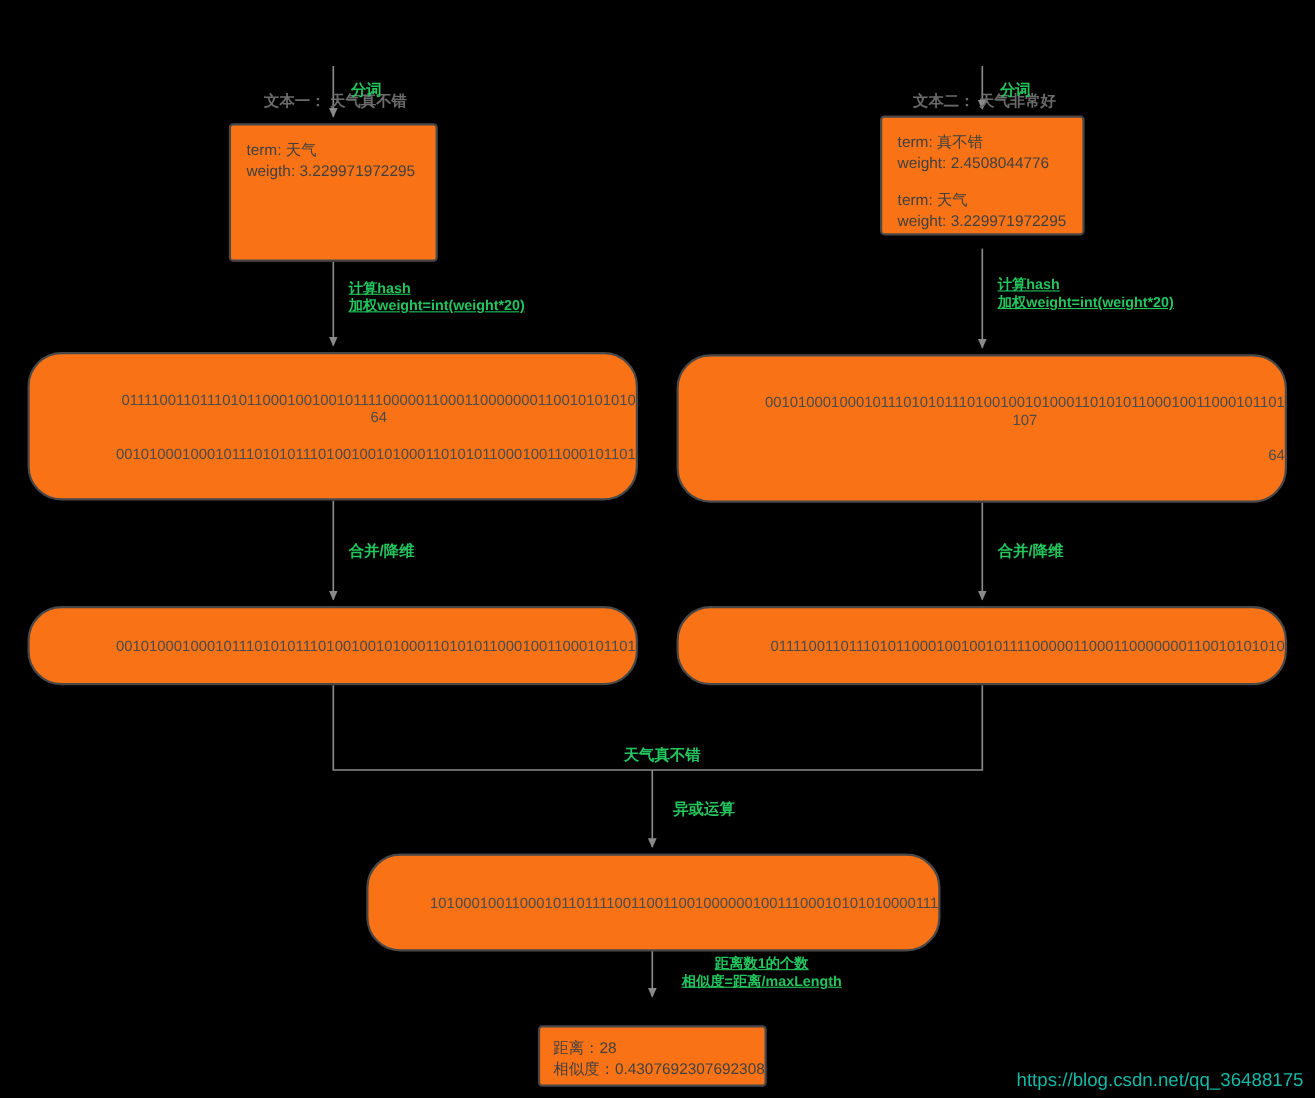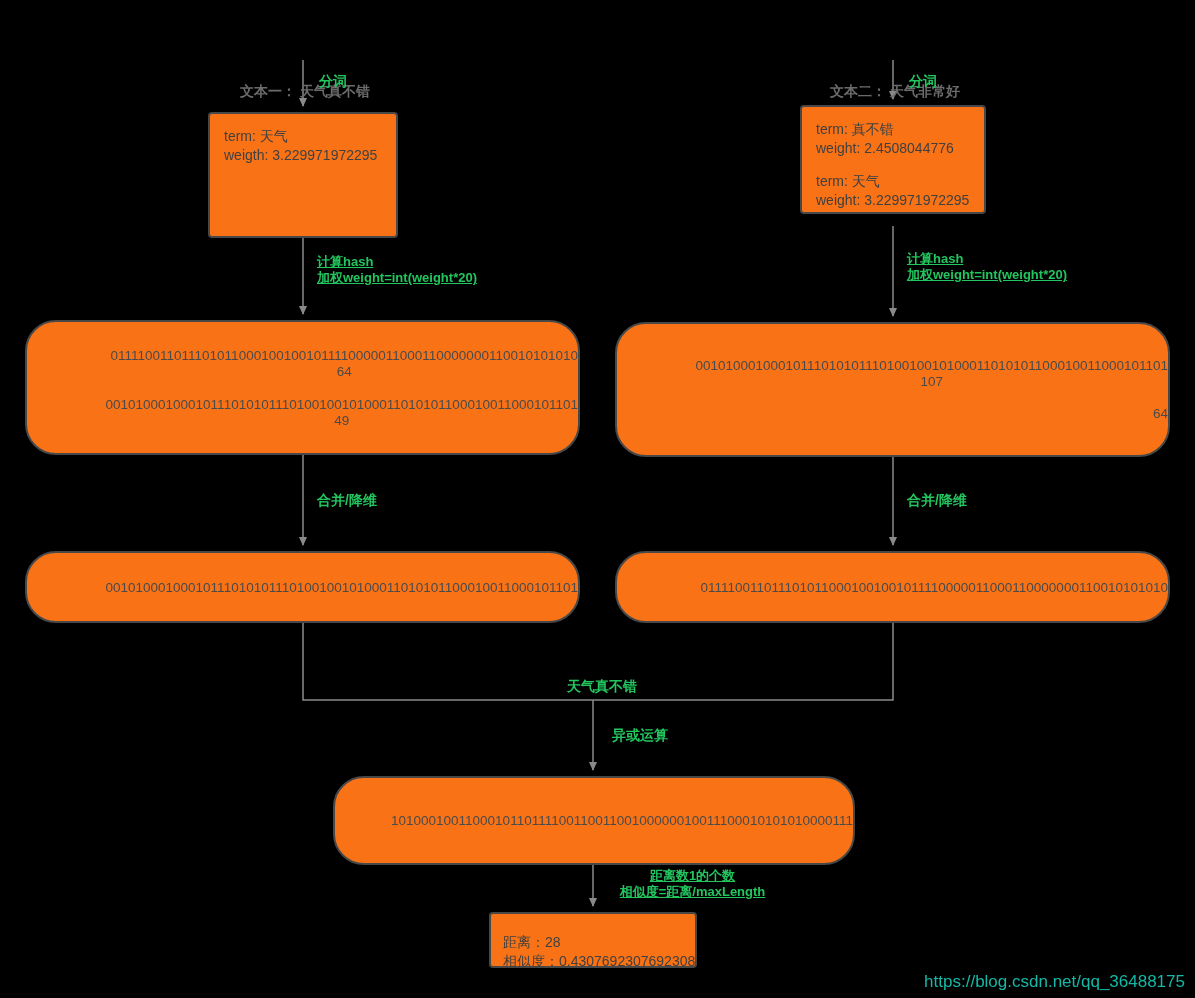--- a/index.html
+++ b/index.html
@@ -53,21 +53,21 @@
     border-radius: 31px;
   }
   .bits {
     font-size: 13.5px;
     color: #4a4a4a;
     white-space: nowrap;
     line-height: 17px;
   }
   .count { font-size: 13.5px; color: #4a4a4a; line-height: 16px; }
   .hash-entry + .hash-entry { margin-top: 16px; }
-  .result-box { padding: 19px 12px; font-size: 14px; line-height: 19px; }
+  .result-box { padding: 9px 12px; font-size: 14px; line-height: 19px; margin-top: 20px; }
   .result-box div { white-space: nowrap; }
   .watermark {
     position: absolute;
     right: 10px;
     bottom: 6px;
     color: #14b8a6;
     font-size: 17px;
     z-index: 2;
   }
   .center { text-align: center; }
@@ -140,21 +140,20 @@
     </div>
   </div>
 
   <div class="node bits-box" style="left:25px; top:320px; width:555px; height:135px;">
     <div class="hash-entry">
       <div class="bits">0111100110111010110001001001011110000011000110000000110010101010</div>
       <div class="count">64</div>
     </div>
     <div class="hash-entry">
       <div class="bits">0010100010001011101010111010010010100011010101100010011000101101</div>
-      <div class="count">49</div>
     </div>
   </div>
 
   <div class="node bits-box" style="left:615px; top:322px; width:555px; height:135px;">
     <div class="hash-entry">
       <div class="bits">0010100010001011101010111010010010100011010101100010011000101101</div>
       <div class="count">107</div>
     </div>
     <div class="hash-entry">
       <div class="count">64</div>

